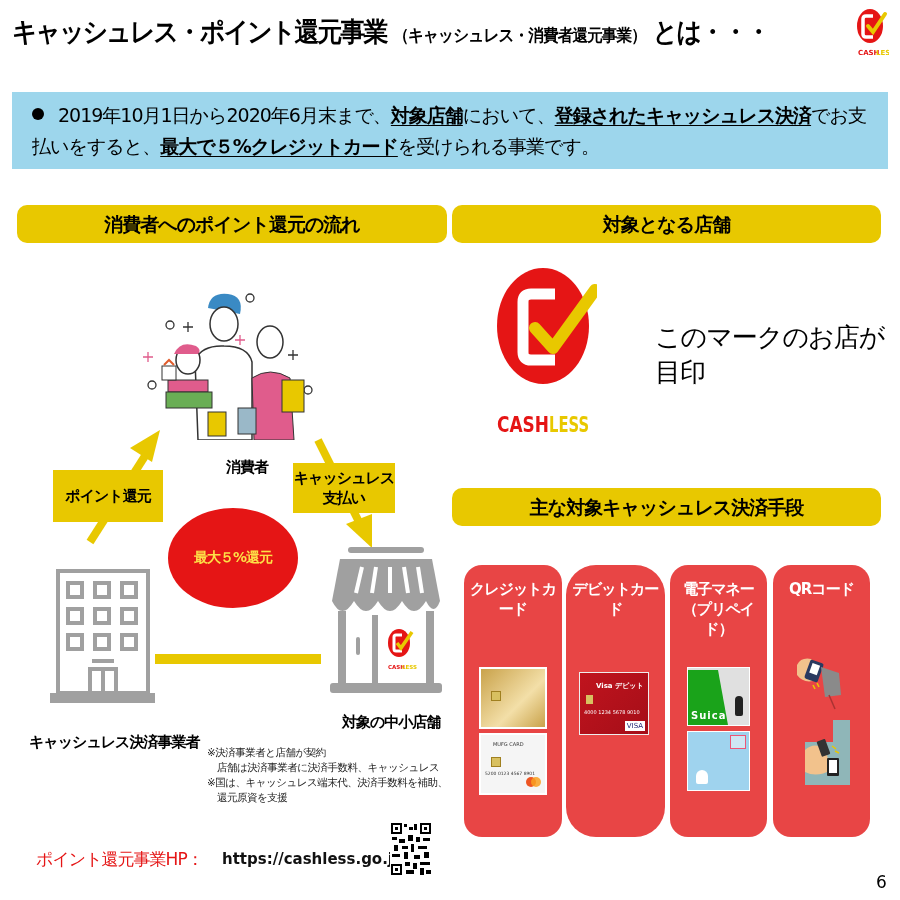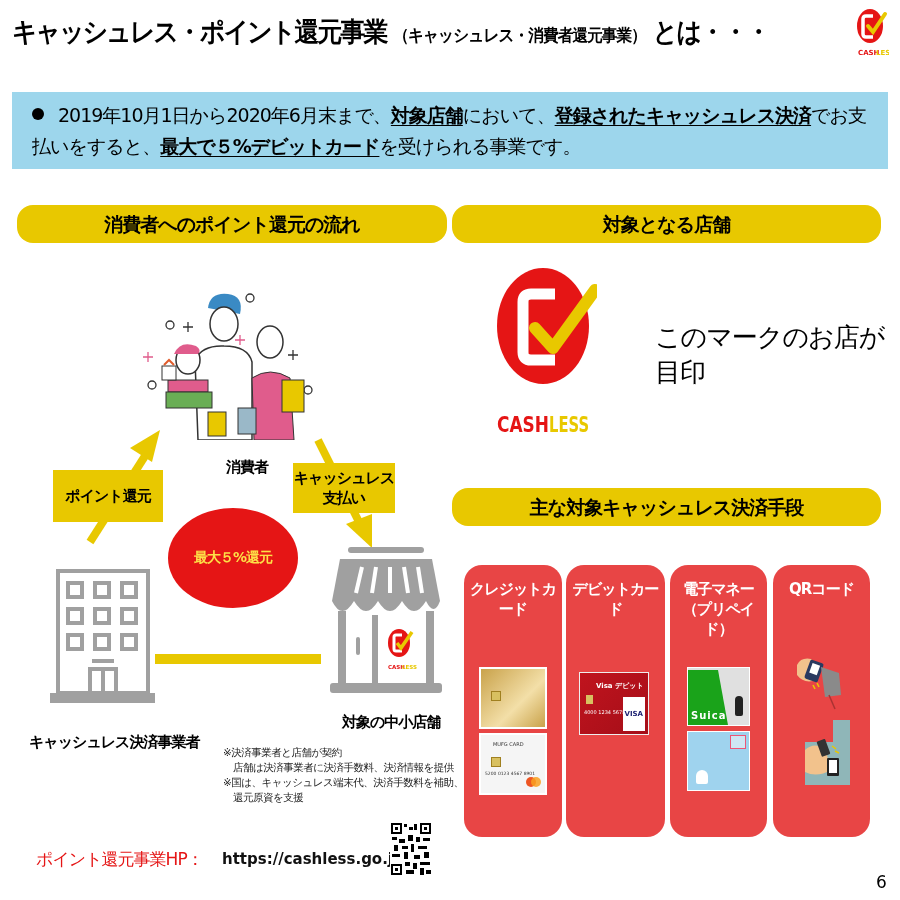--- a/index.html
+++ b/index.html
@@ -7,29 +7,29 @@
   body { position: relative; font-family: "DejaVu Sans", sans-serif; color: #000; }
   .abs { position: absolute; }
 
   .title { left: 12px; top: 14px; font-size: 27px; font-weight: bold; letter-spacing: -2px; white-space: nowrap; transform: scaleX(0.92); transform-origin: left; }
   .title .sub { font-size: 17px; letter-spacing: -1px; }
 
   .summary { left: 12px; top: 92px; width: 876px; height: 77px; background: #9dd6ec; padding: 8px 18px 0 20px; font-size: 19px; line-height: 31px; letter-spacing: -1px; }
   .summary .bullet { display: inline-block; width: 12px; height: 12px; border-radius: 50%; background: #000; margin-right: 14px; vertical-align: 2px; }
   .summary b { text-decoration: underline; text-underline-offset: 3px; }
 
-  .ybar { background: #e8c800; border-radius: 16px; font-weight: bold; font-size: 19px; text-align: center; letter-spacing: -1px; line-height: 38px; height: 38px; }
+  .ybar { background: #e8c800; border-radius: 10px; font-weight: bold; font-size: 19px; text-align: center; letter-spacing: -1px; line-height: 38px; height: 38px; }
 
   .label-box { background: #e8c800; border-radius: 0; font-weight: bold; font-size: 15px; text-align: center; letter-spacing: -1px; display: flex; align-items: center; justify-content: center; line-height: 20px; }
 
   .caption { font-weight: bold; font-size: 15px; letter-spacing: -1px; white-space: nowrap; }
 
   .oval { left: 168px; top: 508px; width: 130px; height: 100px; border-radius: 50%; background: #e51515; color: #fde047; font-weight: bold; font-size: 14px; display: flex; align-items: center; justify-content: center; letter-spacing: -1px; }
 
-  .notes { left: 207px; top: 745px; font-size: 10.5px; line-height: 15px; color: #222; letter-spacing: -0.5px; margin-left: 16px; }
+  .notes { left: 207px; top: 745px; font-size: 10.5px; line-height: 15px; color: #222; letter-spacing: -0.5px; }
 
   .hp-label { left: 36px; top: 848px; color: #e51515; font-weight: normal; font-size: 17px; letter-spacing: -1px; }
   .hp-url { left: 222px; top: 850px; font-weight: bold; font-size: 15px; color: #111; }
 
   .pay-card { background: #e84545; border-radius: 18px; color: #fff; font-weight: bold; font-size: 15px; text-align: center; letter-spacing: -1px; padding-top: 14px; line-height: 20px; }
 
   .mark-text { left: 655px; top: 320px; font-size: 26px; letter-spacing: -1px; }
   .page-num { left: 876px; top: 872px; font-size: 17px; }
 </style>
 </head>
@@ -45,21 +45,21 @@
   <svg width="34" height="58" viewBox="0 0 34 58">
     <ellipse cx="15" cy="20" rx="13" ry="17" fill="#e51515"></ellipse>
     <path d="M18 10 H11 Q8 10 8 13 V28 Q8 31 11 31 H18" stroke="#fff" stroke-width="3.5" fill="none"></path>
     <path d="M13 20 L18 26 L30 8" stroke="#e8c800" stroke-width="4" fill="none" stroke-linecap="round"></path>
     <text x="3" y="49" font-size="7" font-weight="bold" fill="#e51515" font-family="DejaVu Sans, sans-serif">CASH</text>
     <text x="21" y="49" font-size="7" font-weight="bold" fill="#e8c800" font-family="DejaVu Sans, sans-serif">LESS</text>
   </svg>
 </div>
 
 <div class="abs summary">
-  <span class="bullet"></span><span>2019年10月1日から2020年6月末まで、</span><b>対象店舗</b><span>において、</span><b>登録されたキャッシュレス決済</b><span>でお支払いをすると、</span><b>最大で５%デビットカード</b><span>を受けられる事業です。</span>
+  <span class="bullet"></span><span>2019年10月1日から2020年6月末まで、</span><b>対象店舗</b><span>において、</span><b>登録されたキャッシュレス決済</b><span>でお支払いをすると、</span><b>最大で５%クレジットカード</b><span>を受けられる事業です。</span>
 </div>
 
 <div class="abs ybar" style="left:17px;top:205px;width:430px;">消費者へのポイント還元の流れ</div>
 <div class="abs ybar" style="left:452px;top:205px;width:429px;">対象となる店舗</div>
 
 <div class="abs" style="left:140px;top:280px;width:180px;height:160px;">
   <svg width="180" height="160" viewBox="0 0 180 160">
 
     <g stroke="#333" stroke-width="1.3" fill="none">
       <circle cx="30" cy="45" r="4"></circle>
@@ -164,21 +164,21 @@
     <text x="58" y="124" font-size="5.5" font-weight="bold" fill="#e51515" font-family="DejaVu Sans, sans-serif">CASH</text>
     <text x="72" y="124" font-size="5.5" font-weight="bold" fill="#e8c800" font-family="DejaVu Sans, sans-serif">LESS</text>
   </svg>
 </div>
 
 <div class="abs caption" style="left:29px;top:733px;">キャッシュレス決済事業者</div>
 <div class="abs caption" style="left:342px;top:713px;">対象の中小店舗</div>
 
 <div class="abs notes">
   <div>※決済事業者と店舗が契約</div>
-  <div>　店舗は決済事業者に決済手数料、決済情報を提供</div>
+  <div>　店舗は決済事業者に決済手数料、キャッシュレス</div>
   <div>※国は、キャッシュレス端末代、決済手数料を補助、</div>
   <div>　還元原資を支援</div>
 </div>
 
 <div class="abs hp-label">ポイント還元事業HP：</div>
 <div class="abs hp-url">https://cashless.go.jp/</div>
 <div class="abs" style="left:390px;top:822px;width:42px;height:54px;">
   <svg width="42" height="54" viewBox="0 0 42 54">
     <rect width="42" height="54" fill="#fff"></rect>
     <g fill="#000">
@@ -231,21 +231,21 @@
   </svg>
 </div>
 
 <div class="abs mark-text">このマークのお店が目印</div>
 
 <div class="abs ybar" style="left:452px;top:488px;width:429px;">主な対象キャッシュレス決済手段</div>
 
 <div class="abs pay-card" style="left:464px;top:565px;width:98px;height:272px;">
   <div>クレジットカード</div>
 </div>
-<div class="abs pay-card" style="left:566px;top:565px;width:99px;height:272px;">
+<div class="abs pay-card" style="left:566px;top:565px;width:99px;height:272px;border-radius:30px;">
   <div>デビットカード</div>
 </div>
 <div class="abs pay-card" style="left:670px;top:565px;width:97px;height:272px;">
   <div>電子マネー</div>
   <div>（プリペイド）</div>
 </div>
 <div class="abs pay-card" style="left:773px;top:565px;width:97px;height:272px;">
   <div>QRコード</div>
 </div>
 
@@ -259,21 +259,21 @@
   <div style="position:absolute;right:5px;bottom:6px;width:14px;height:10px;">
     <span style="position:absolute;left:0;top:0;width:10px;height:10px;border-radius:50%;background:#e52;"></span>
     <span style="position:absolute;left:5px;top:0;width:10px;height:10px;border-radius:50%;background:#f9a020;opacity:.85;"></span>
   </div>
 </div>
 
 <div class="abs" style="left:579px;top:672px;width:70px;height:63px;background:linear-gradient(135deg,#c0141e,#a50e18);border:1px solid #eee;color:#fff;">
   <div style="position:absolute;left:16px;top:8px;font-size:7px;font-weight:bold;white-space:nowrap;">Visa デビット</div>
   <div style="position:absolute;left:6px;top:22px;width:7px;height:9px;background:#d8c060;"></div>
   <div style="position:absolute;left:4px;top:36px;font-size:5px;white-space:nowrap;">4000 1234 5678 9010</div>
-  <div style="position:absolute;right:3px;bottom:3px;background:#fff;color:#1a1f71;font-size:7px;font-weight:bold;padding:13px 2px;">VISA</div>
+  <div style="position:absolute;right:3px;bottom:3px;background:#fff;color:#1a1f71;font-size:7px;font-weight:normal;padding:1px 2px;">VISA</div>
 </div>
 
 <div class="abs" style="left:687px;top:667px;width:63px;height:59px;background:#e0e0e0;border:1px solid #fff;overflow:hidden;">
   <div style="position:absolute;left:0;top:2px;width:40px;height:55px;background:#1aa31a;clip-path:polygon(0 0,75% 0,100% 100%,0 100%);"></div>
   <div style="position:absolute;left:3px;top:42px;font-size:10px;font-weight:bold;color:#fff;letter-spacing:1px;">Suica</div>
   <div style="position:absolute;right:6px;top:28px;width:8px;height:20px;background:#222;border-radius:4px 4px 2px 2px;"></div>
 </div>
 
 <div class="abs" style="left:687px;top:731px;width:63px;height:60px;background:#9fd3ee;border:1px solid #fff;">
   <div style="position:absolute;right:3px;top:3px;width:16px;height:14px;background:#cfe6f4;border:1px solid #e57;"></div>

